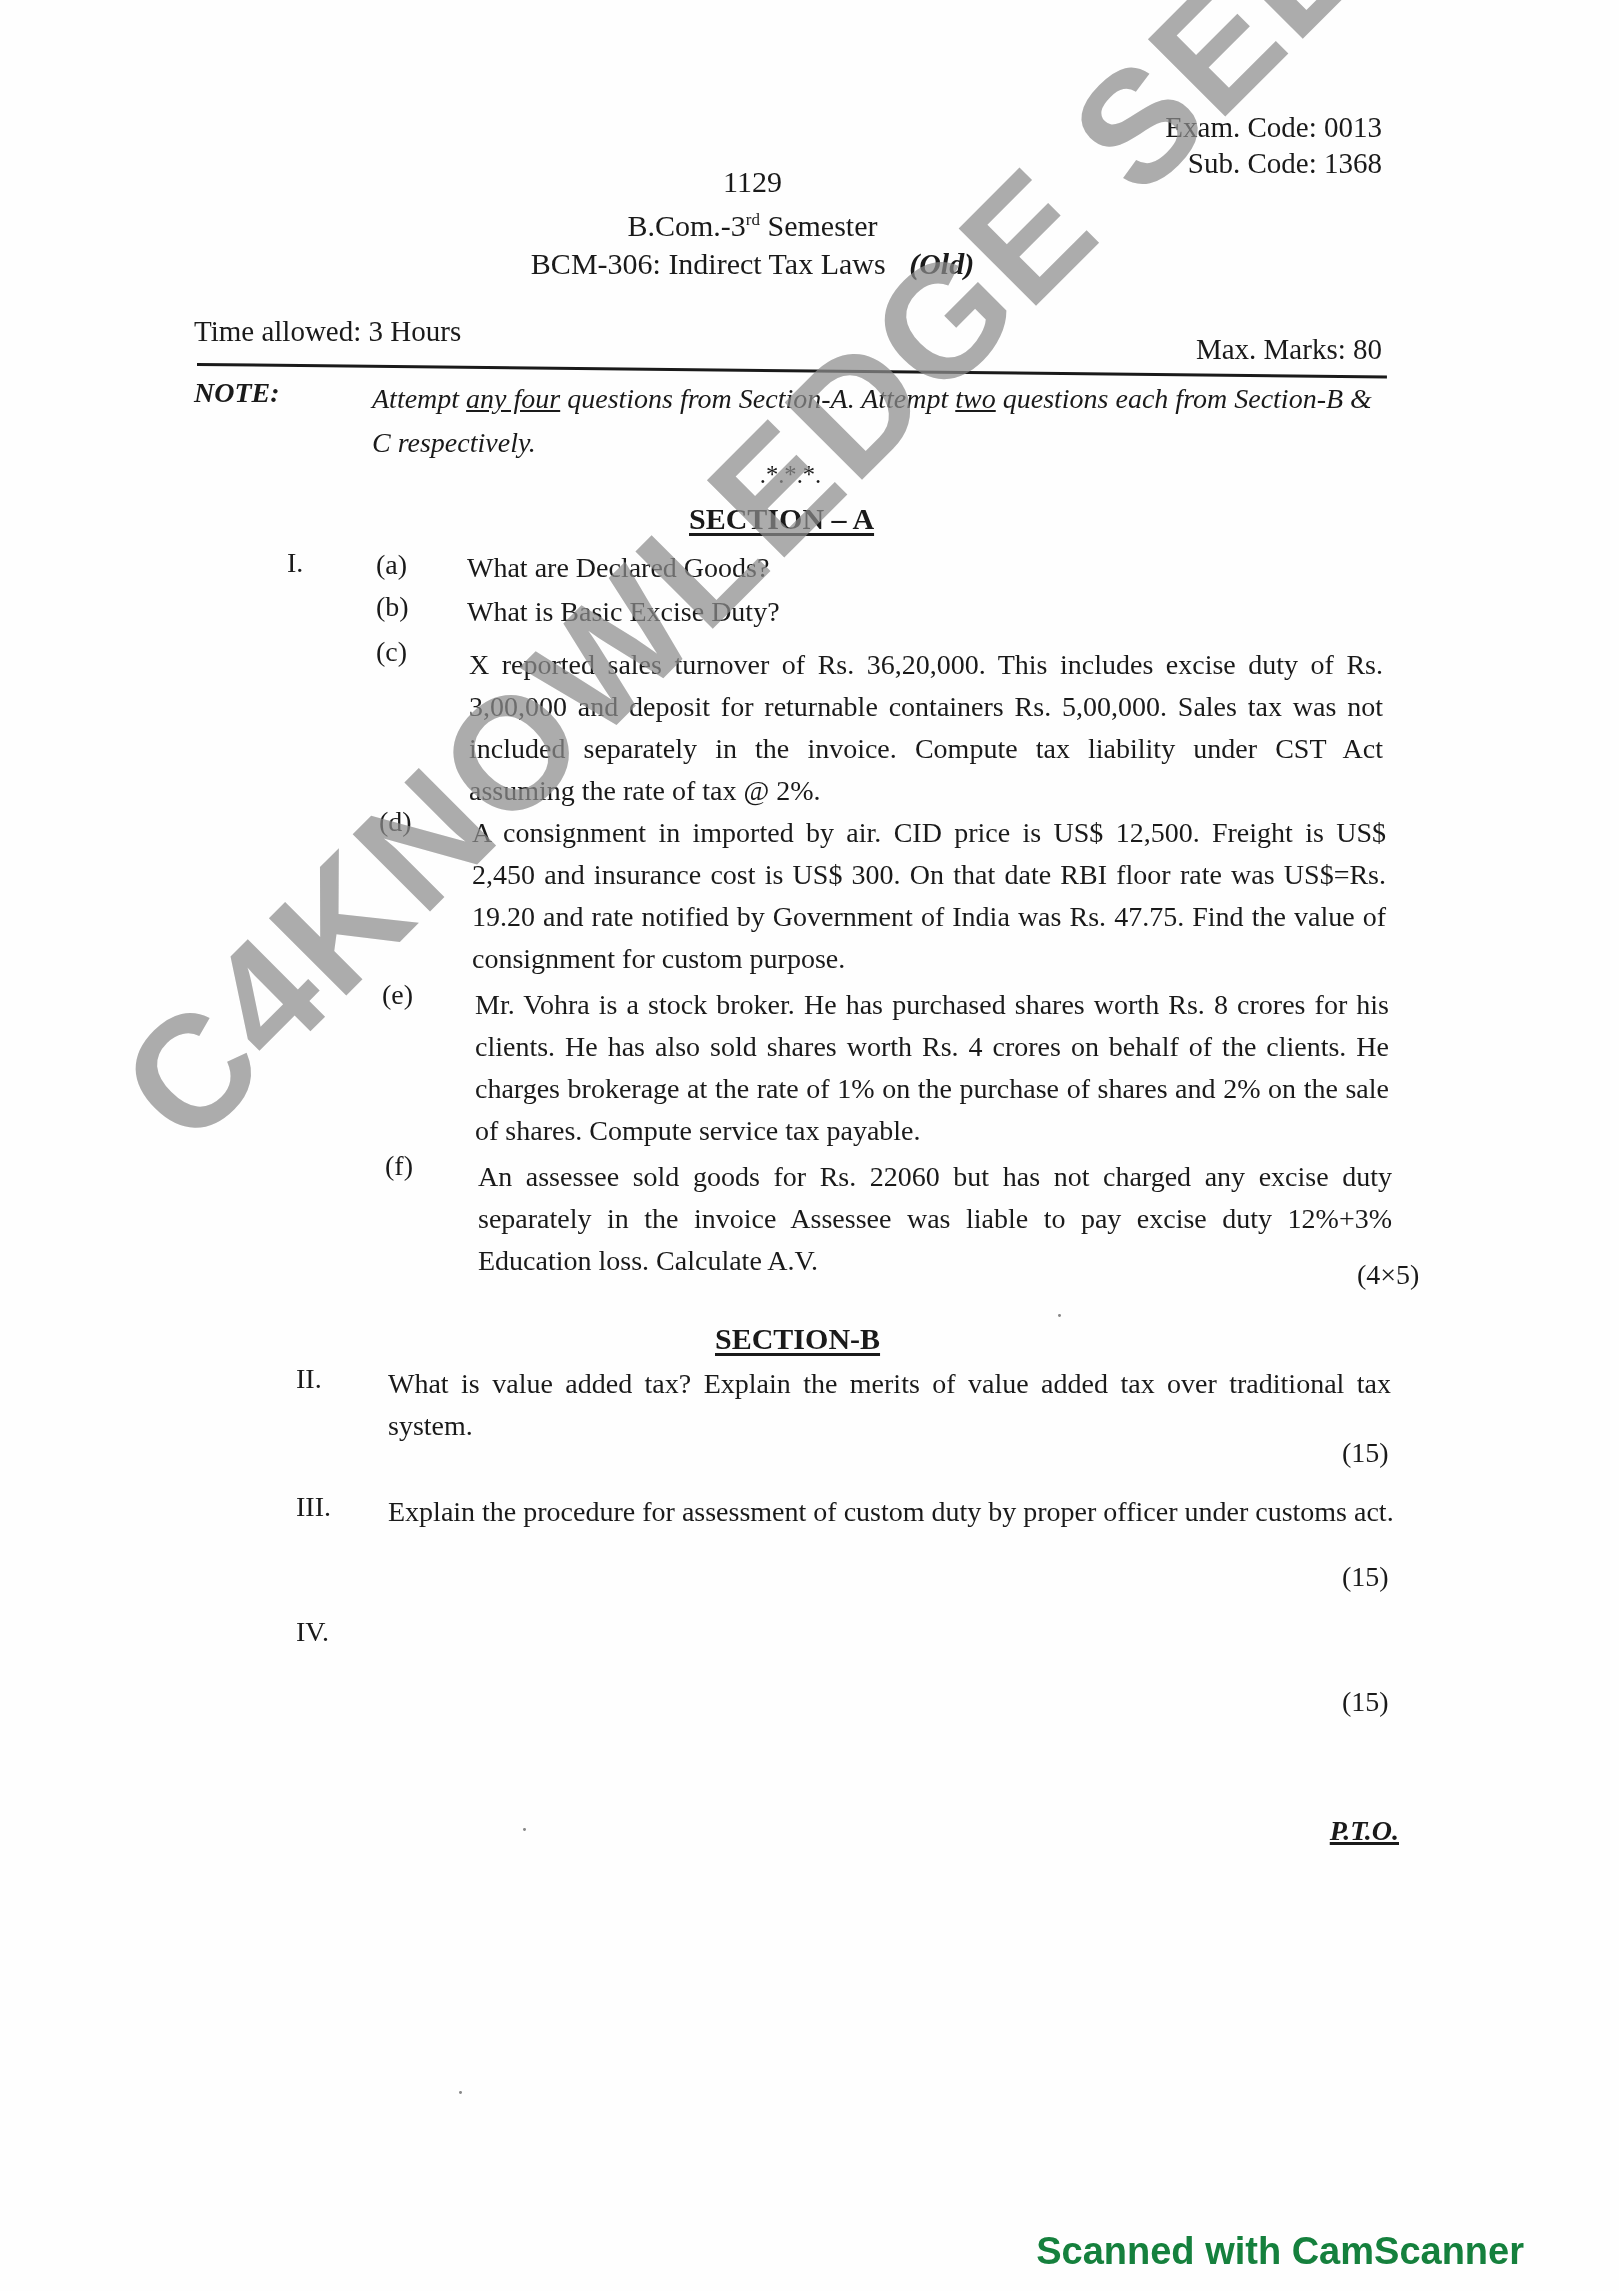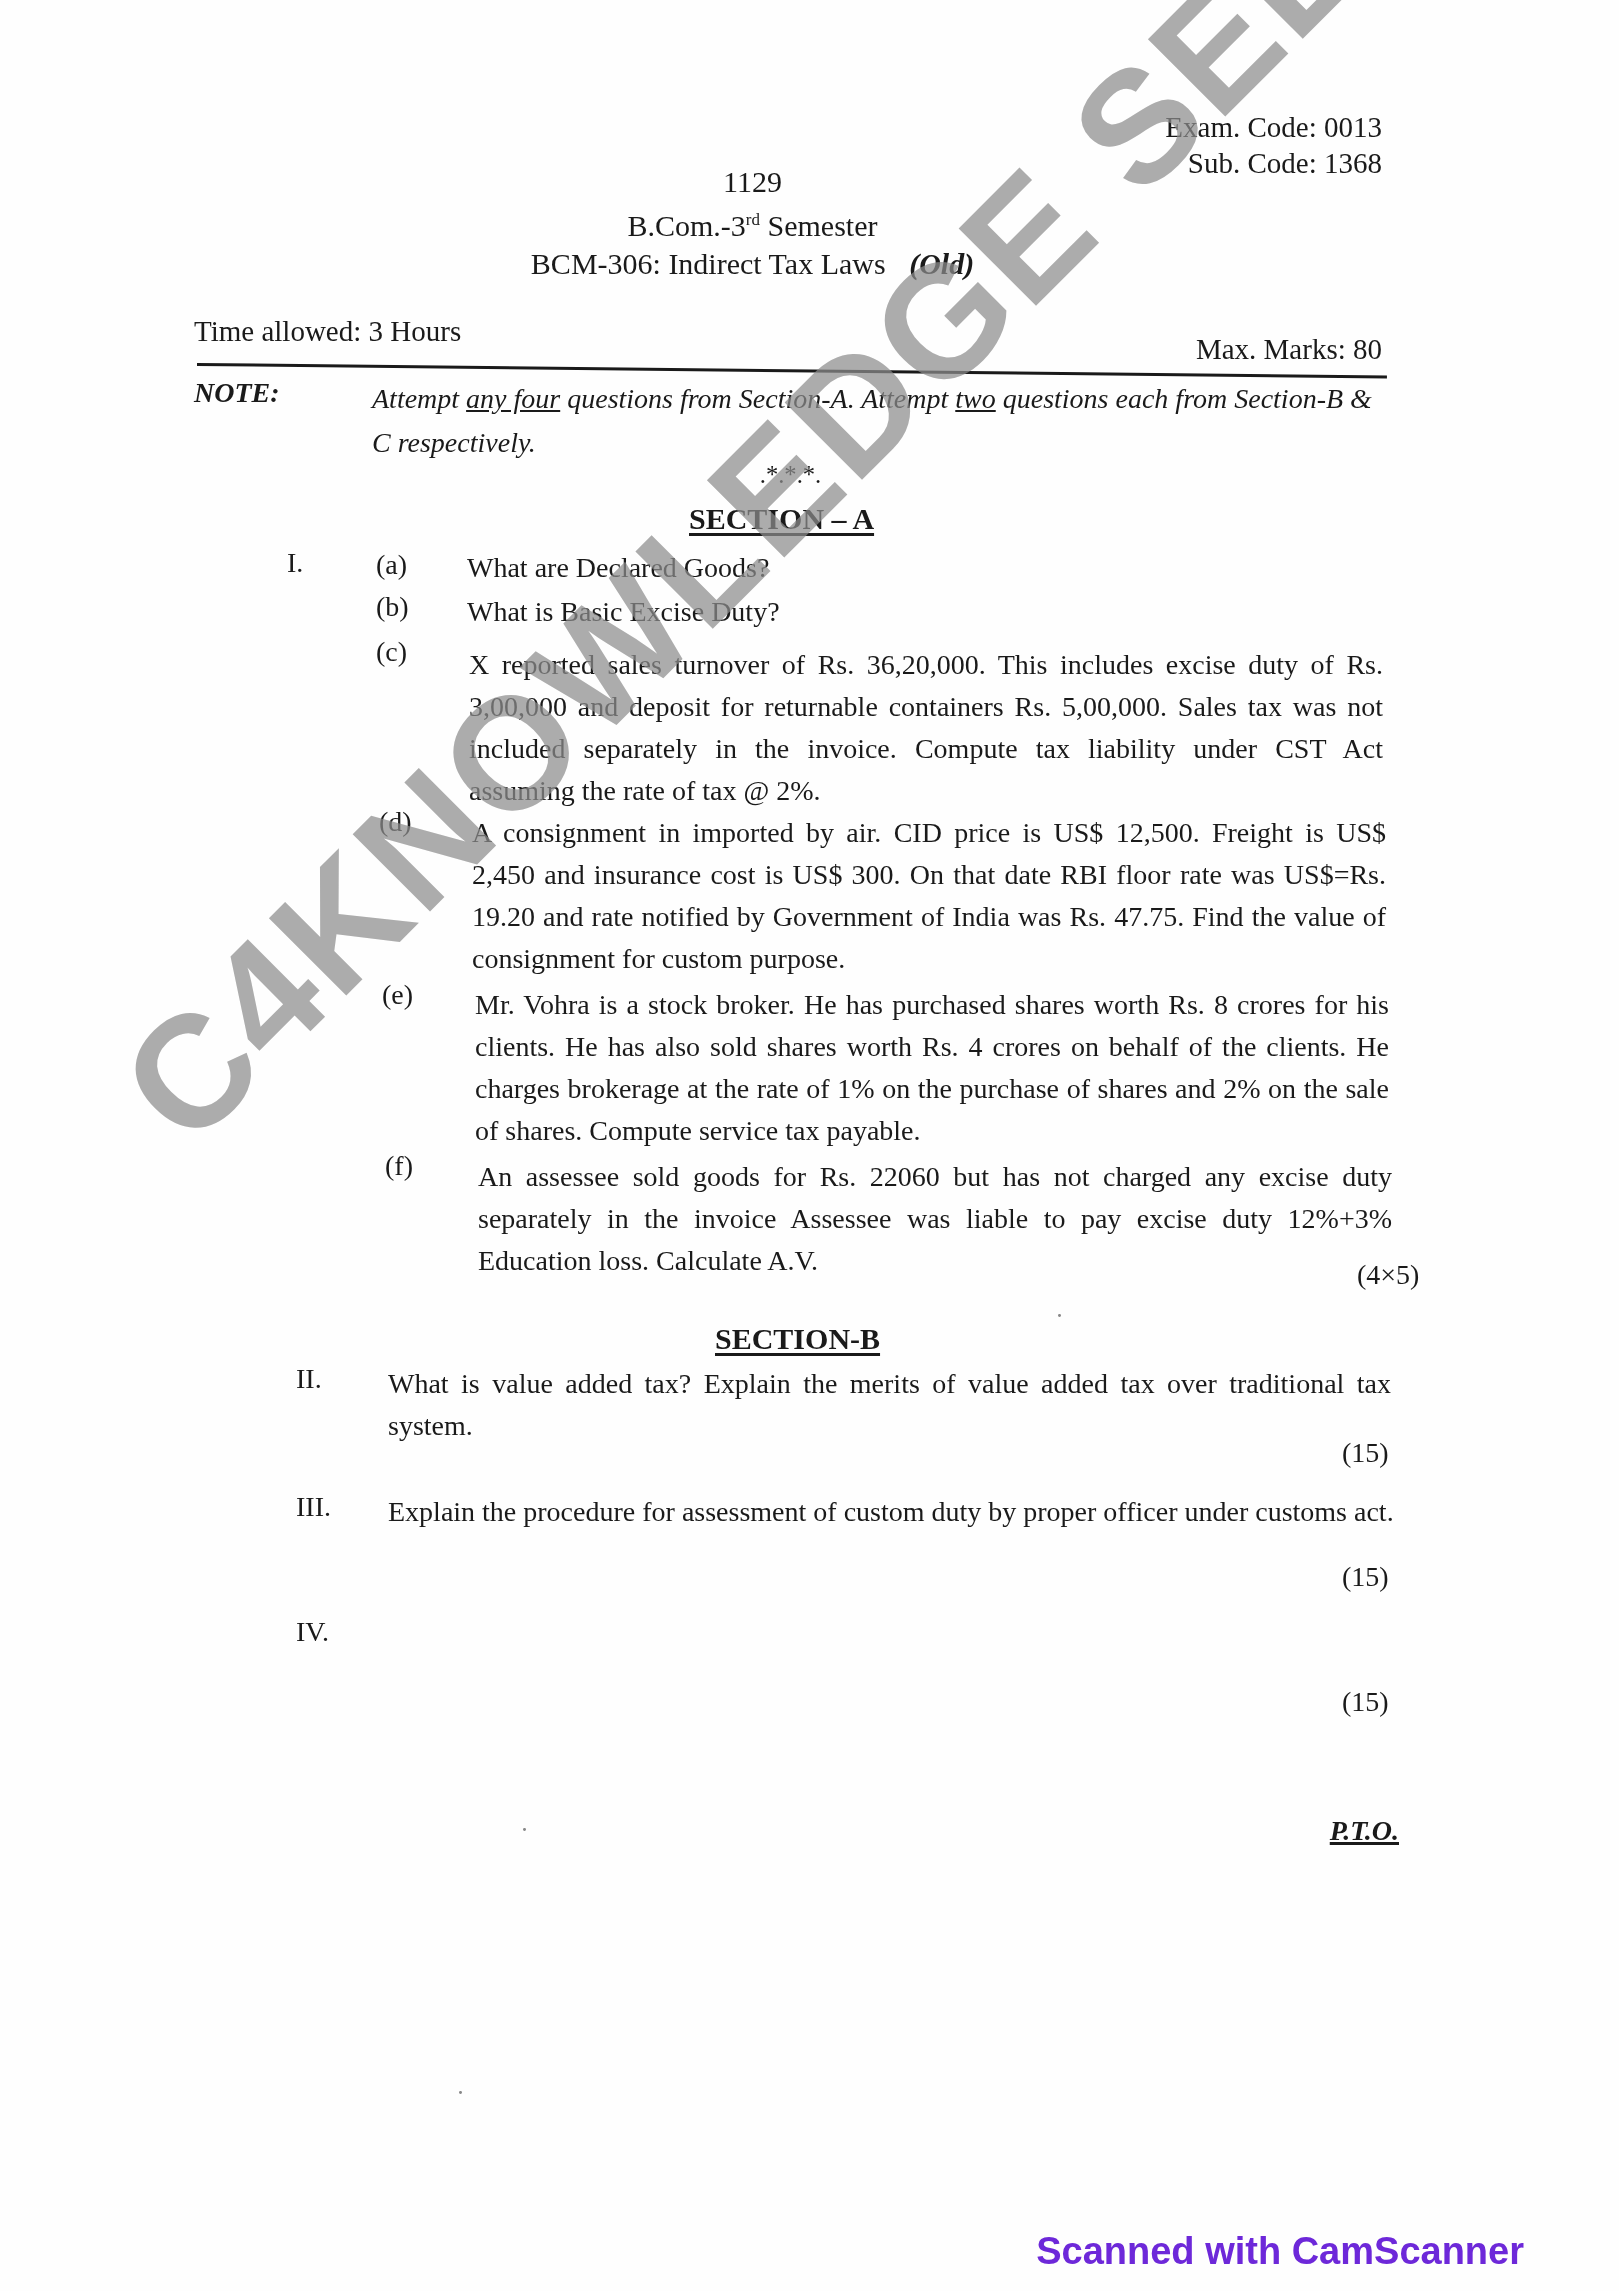--- a/index.html
+++ b/index.html
@@ -19,21 +19,21 @@
   .note-text u { text-decoration: underline; }
   .stars { left: 0; width: 1619px; top: 461px; text-align: center; font-size: 24.6px; }
   .stars span { position: relative; left: -19px; }
   .section-title { font-size: 30px; font-weight: bold; text-decoration: underline; text-decoration-thickness: 2.8px; text-underline-offset: 3.8px; }
   .qnum { font-size: 28px; }
   .sub-label { font-size: 28px; }
   .qtext { font-size: 28px; line-height: 42px; white-space: normal; text-align: justify; }
   .marks { font-size: 28px; }
   .pto { right: 220px; top: 1815px; font-size: 28px; font-style: italic; font-weight: bold; text-decoration: underline; text-decoration-thickness: 2.8px; }
   .watermark { position: absolute; left: 151px; top: 1022px; font-family: "Liberation Sans", sans-serif; font-weight: bold; font-size: 159px; color: rgba(140,140,140,0.72); transform: rotate(-45deg); transform-origin: left center; letter-spacing: 3.8px; white-space: nowrap; pointer-events: none; }
-  .camscanner { right: 95px; top: 2230px; font-family: "Liberation Sans", sans-serif; font-weight: bold; font-size: 38px; color: #6d28d9; }
+  .camscanner { right: 95px; top: 2230px; font-family: "Liberation Sans", sans-serif; font-weight: bold; font-size: 38px; color: #15803d; }
   .speck { position: absolute; width: 2.8px; height: 2.8px; background: #888; border-radius: 50%; }
 </style>
 </head>
 <body>
 
 <div class="page">
 
   <div class="abs codes">
     <div>Exam. Code: 0013</div>
     <div>Sub. Code: 1368</div>

